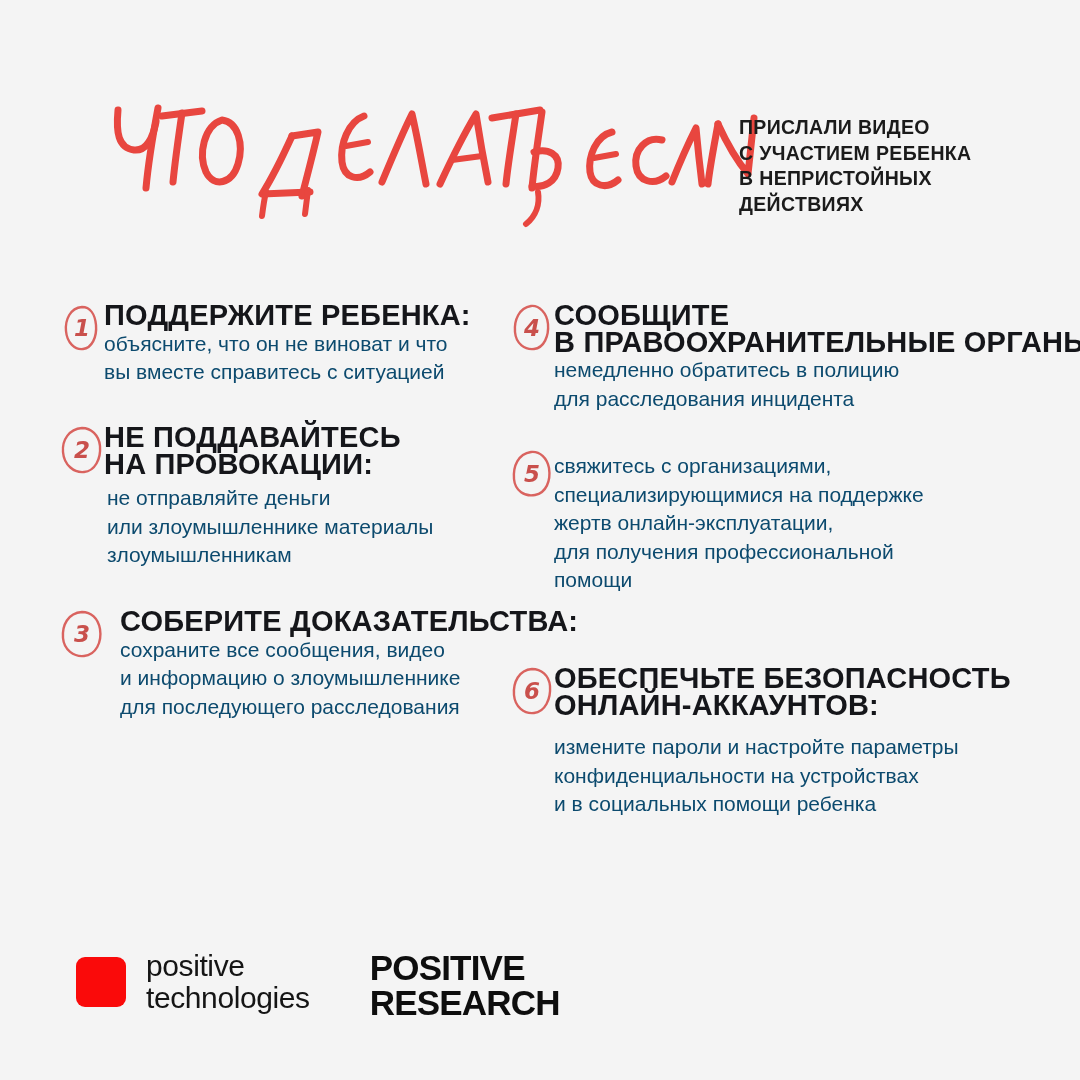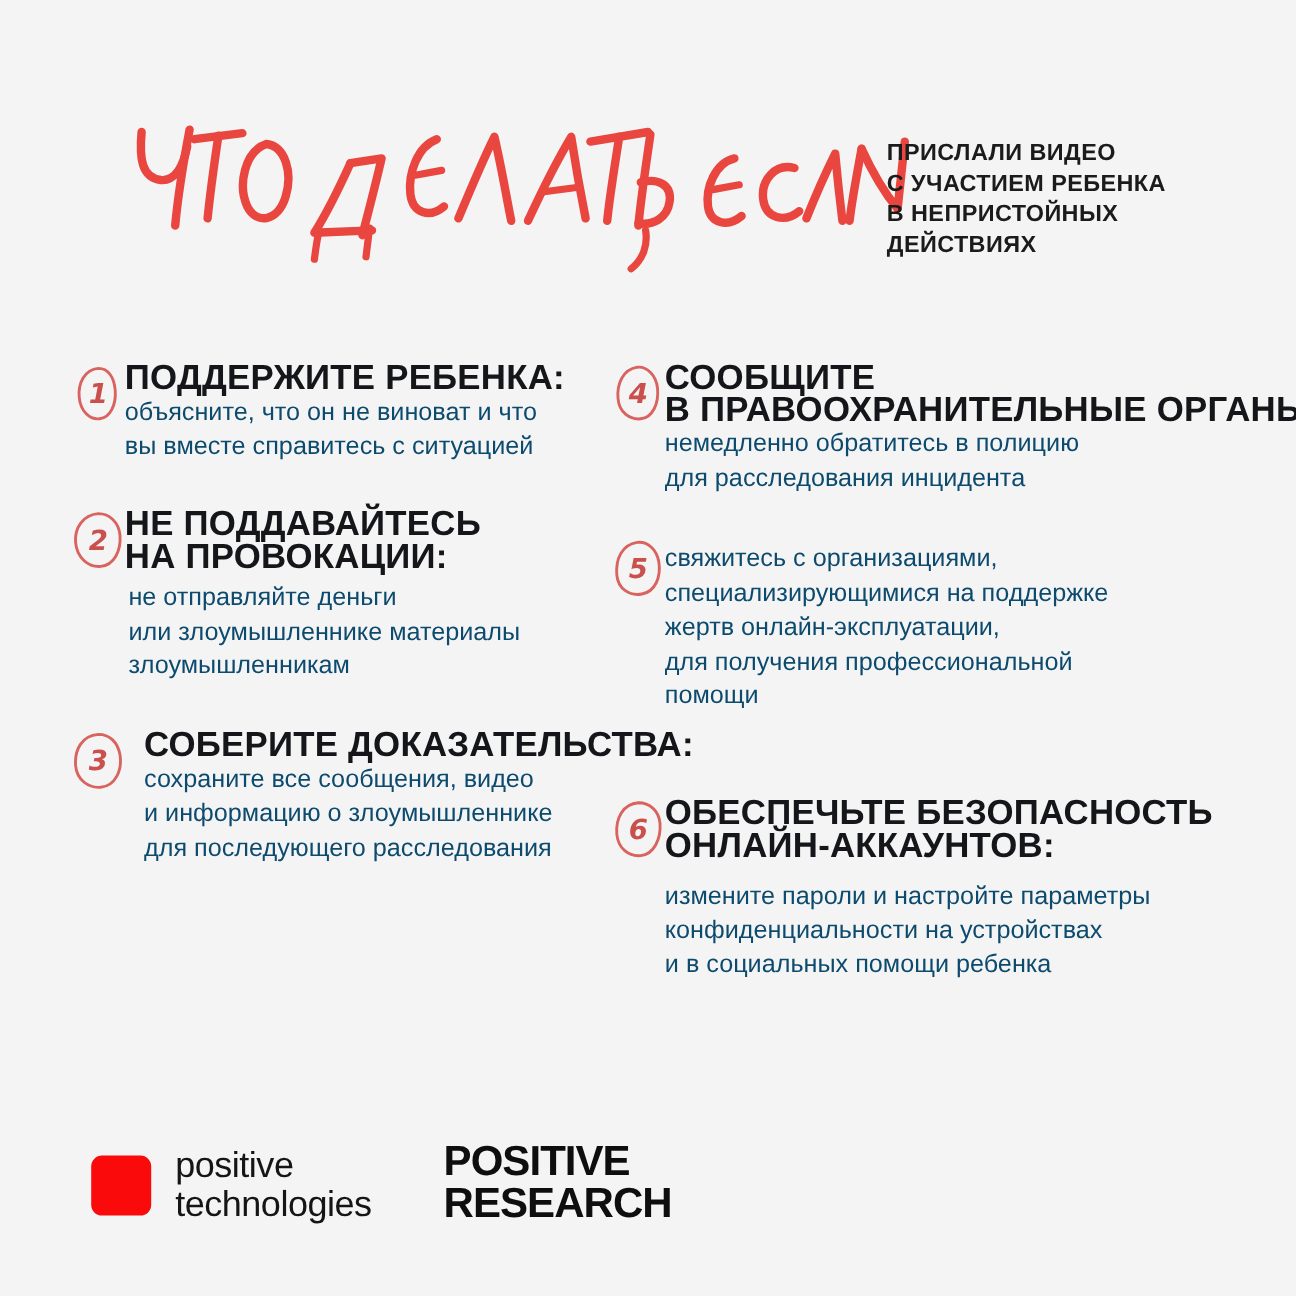--- a/index.html
+++ b/index.html
@@ -93,21 +93,21 @@
 
   
   #item-2 .item-text { margin-top:7px; margin-left:3px; }
   #item-5 .item-text { margin-top:4px; }
   #item-6 .item-text { margin-top:15px; }
 
   
   .footer {
     position:absolute;
     left:76px; bottom:60px;
-    display:flex; align-items:flex-end;
+    display:flex; align-items:flex-start;
   }
   .logo-pt { display:flex; align-items:center; }
   .pt-square {
     width:50px; height:50px;
     background:#fa0a0a;
     border-radius:9px;
     margin-right:20px;
   }
   .pt-words {
     font-size:30px;

